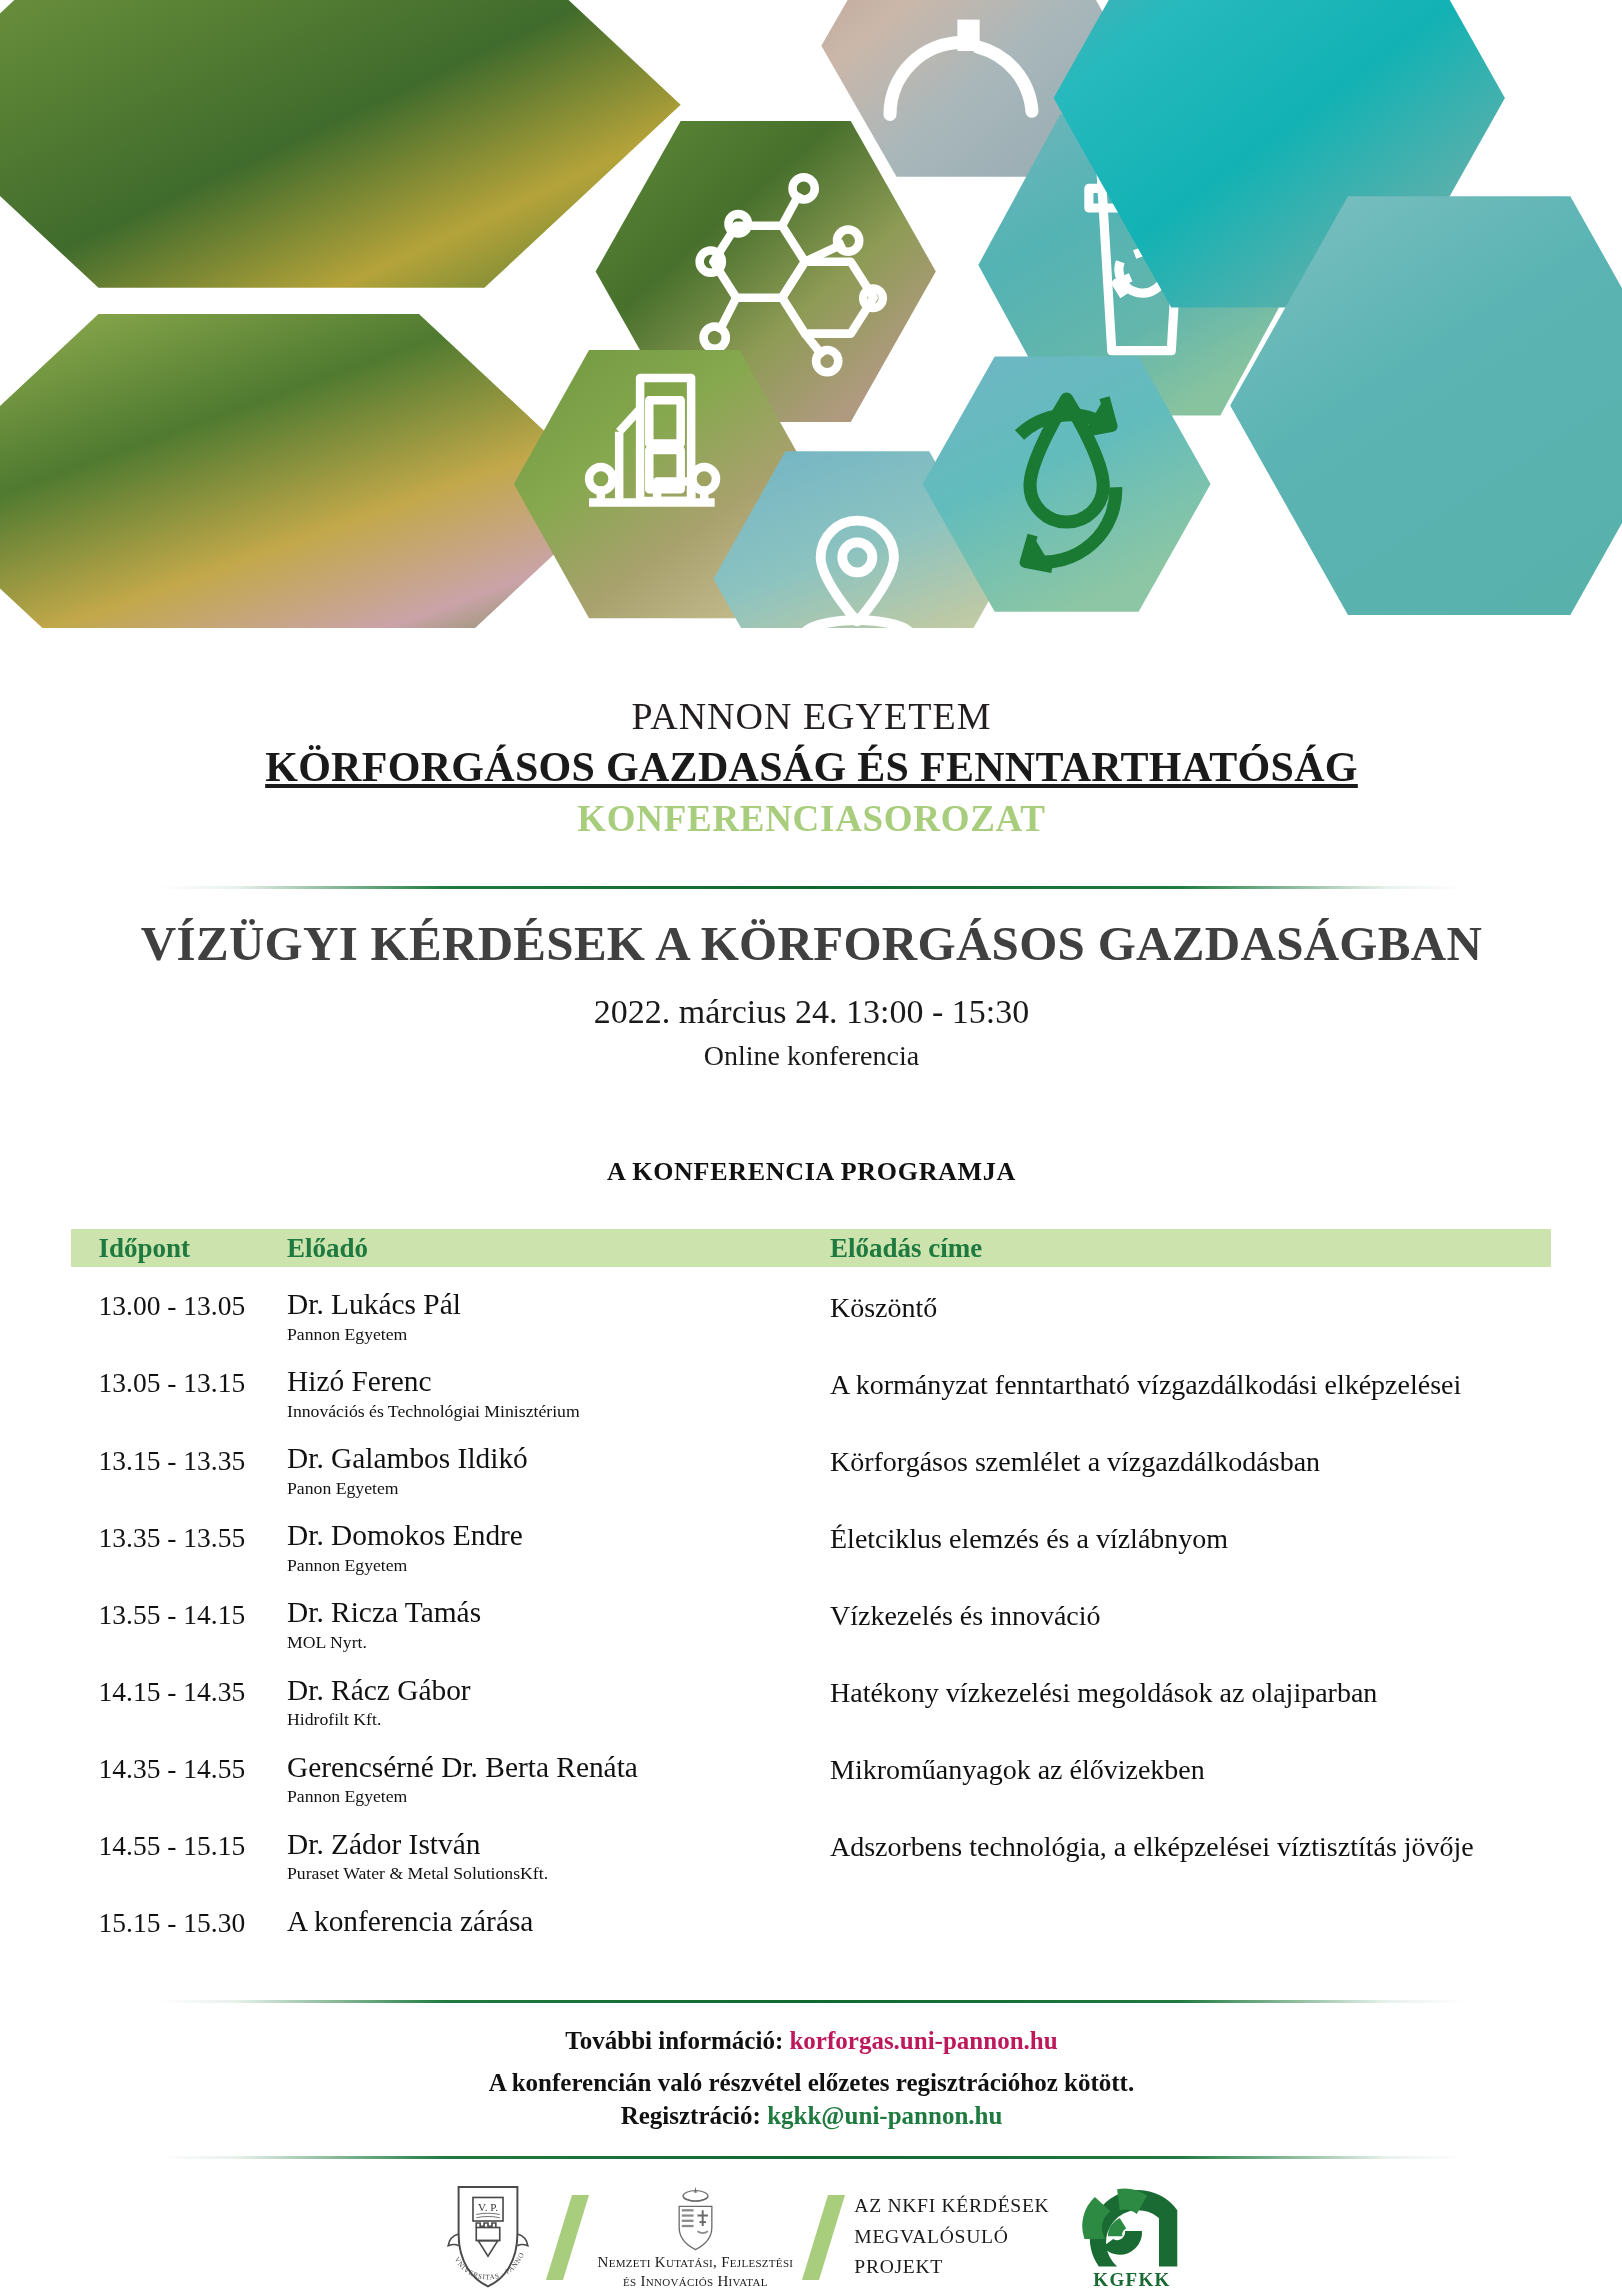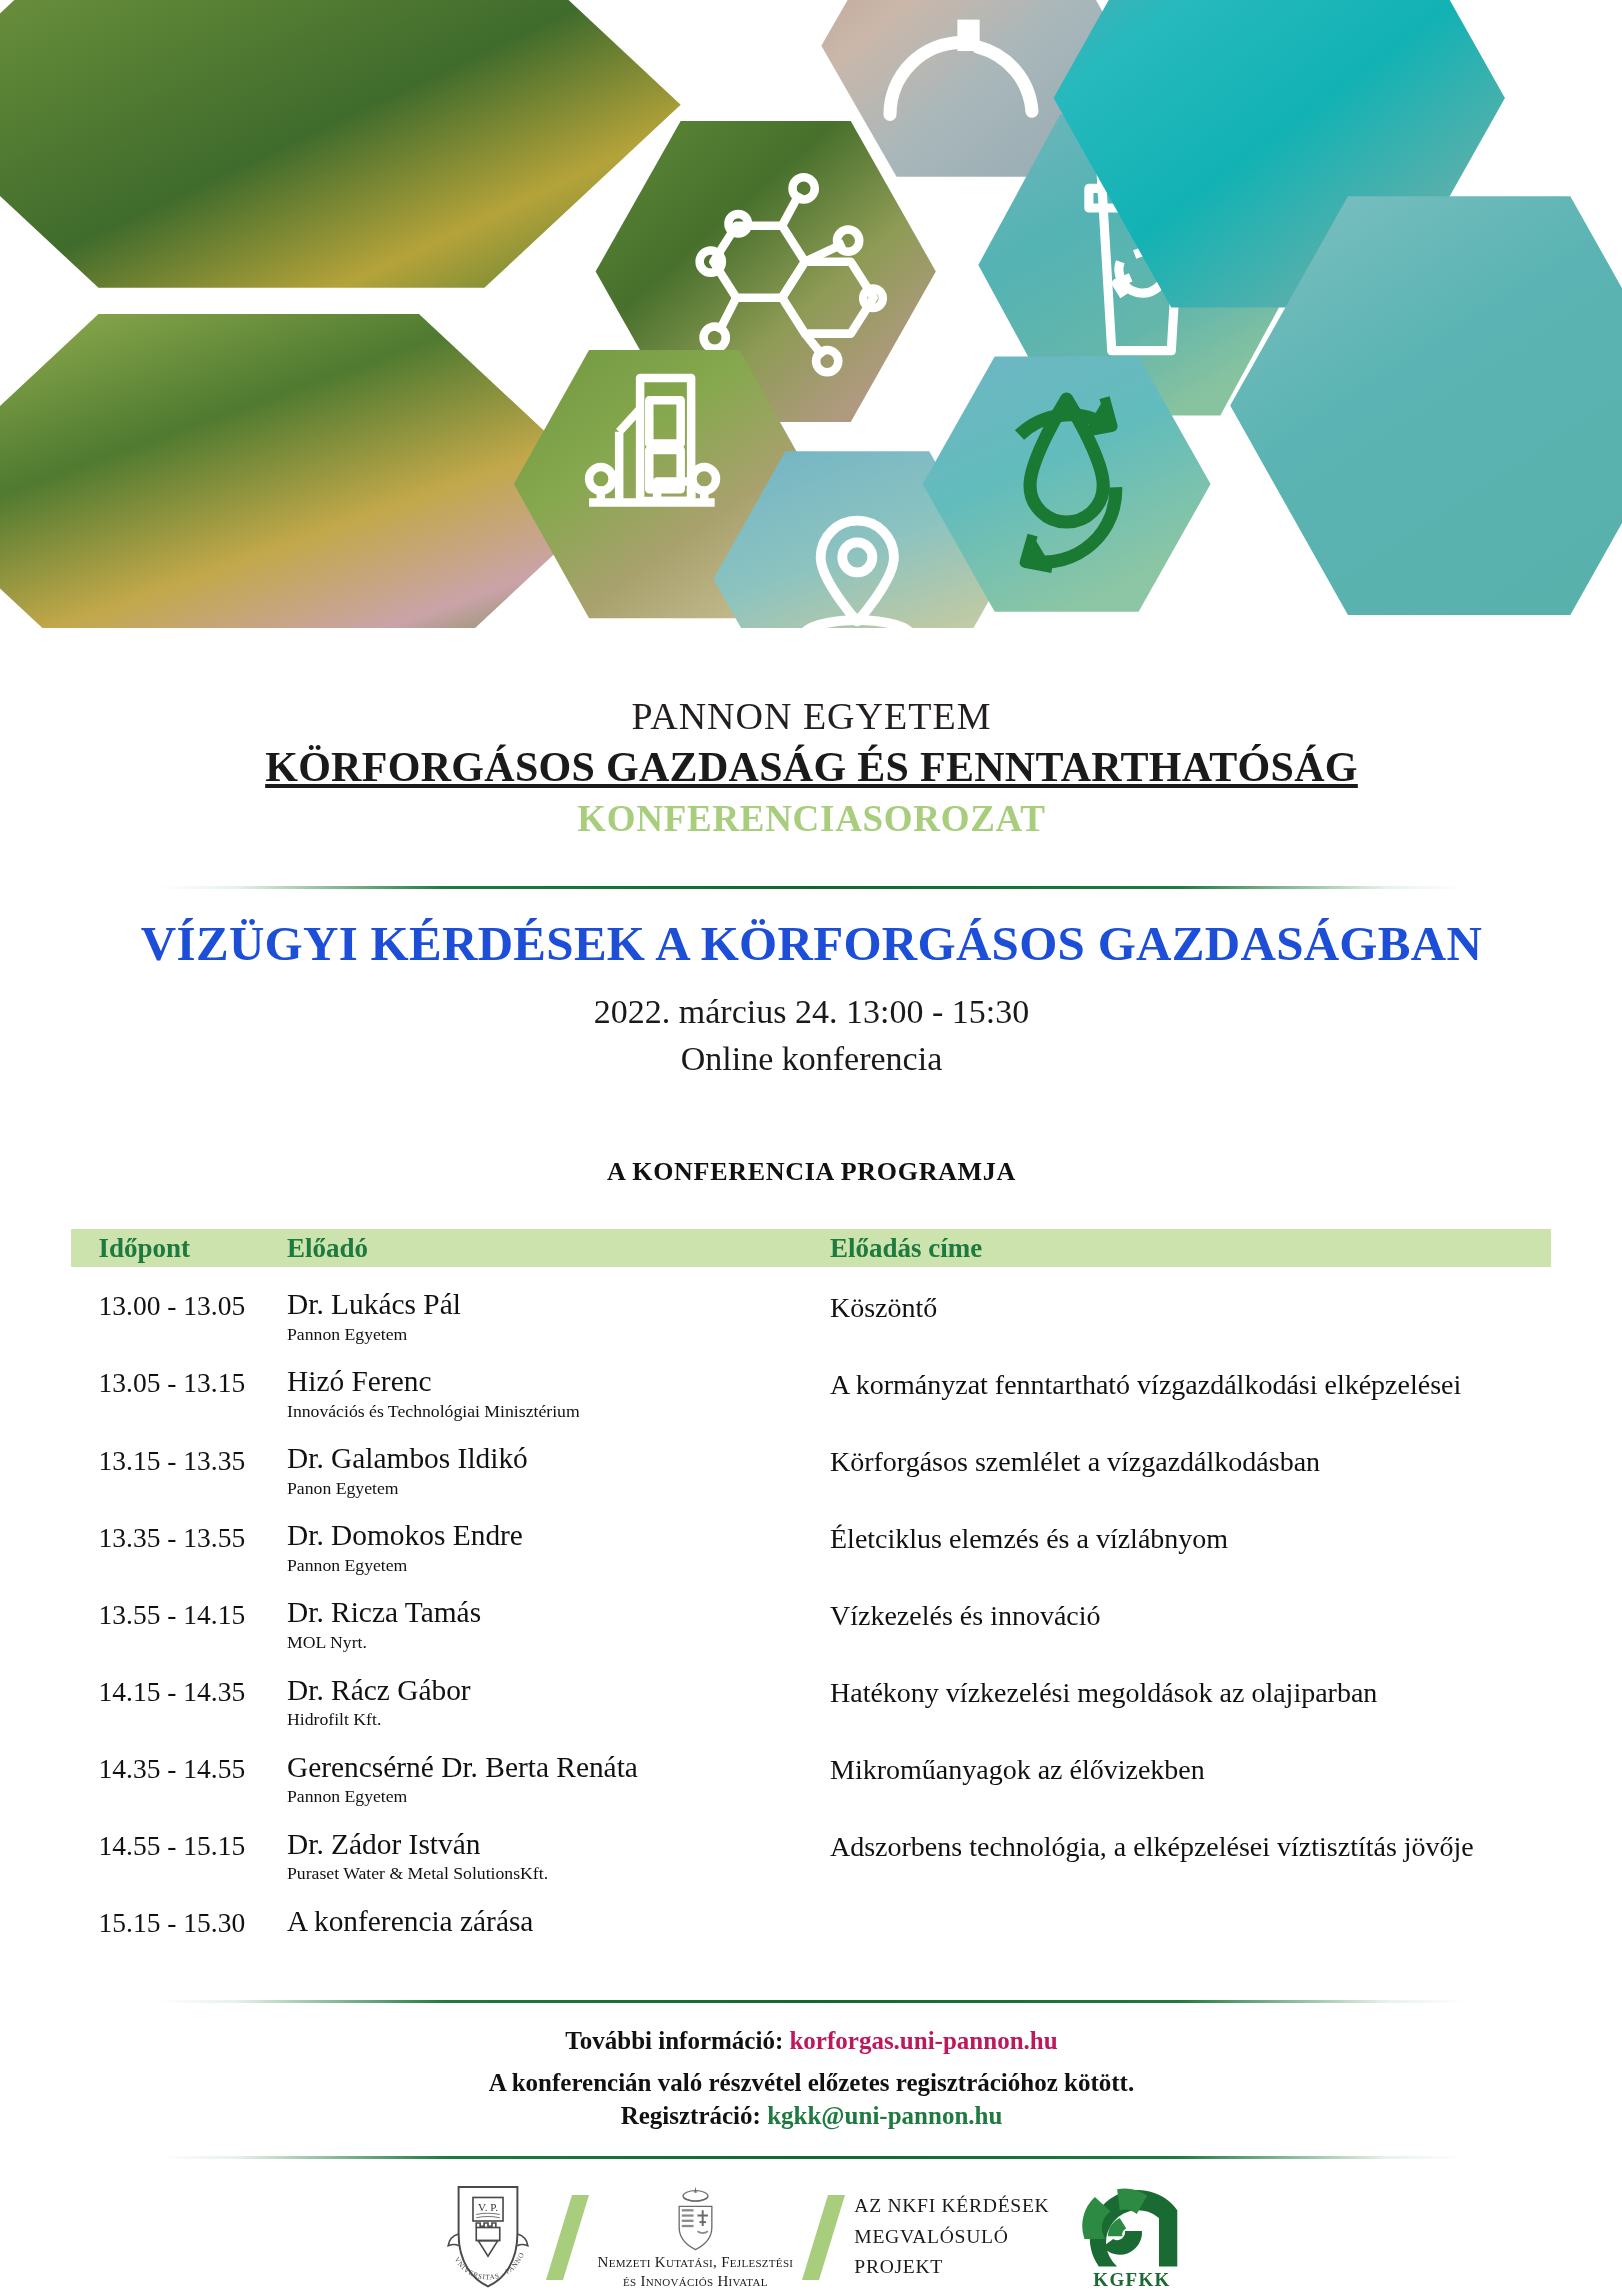--- a/index.html
+++ b/index.html
@@ -18,23 +18,23 @@
   #series-title{top:743px;font-size:42px;font-weight:bold;color:#1a1a1a;letter-spacing:0.3px;text-decoration:underline;}
   #series-sub{top:797px;font-size:37px;font-weight:bold;color:#a8cd7c;letter-spacing:0.7px;}
 
   .divider{position:absolute;left:157px;width:1309px;height:3.3px;
            background:linear-gradient(to right,rgba(255,255,255,0) 0%,rgba(30,122,62,.10) 6%,
                       #1e7a3e 22%,#10682f 50%,#1e7a3e 78%,rgba(30,122,62,.10) 94%,rgba(255,255,255,0) 100%);}
   #div-top{top:886px;}
   #div-foot-top{top:2000px;}
   #div-foot-bottom{top:2156px;}
 
-  #conf-title{top:915px;font-size:49px;font-weight:bold;color:#1d4ed8;letter-spacing:0.3px;}
+  #conf-title{top:915px;font-size:49px;font-weight:bold;color:#404040;letter-spacing:0.3px;}
   #conf-date{top:993px;font-size:34px;color:#1a1a1a;}
-  #conf-mode{top:1040px;font-size:34px;color:#1a1a1a;}
+  #conf-mode{top:1040px;font-size:28px;color:#1a1a1a;}
 
   #program-heading{top:1157px;font-size:26px;font-weight:bold;color:#111;letter-spacing:0.7px;}
 
   
   #program-table{position:absolute;left:71px;top:1229px;width:1480px;}
   #table-head{display:flex;background:#cce3ae;height:38px;align-items:center;}
   #table-head .th{color:#1e7a3e;font-weight:bold;font-size:27px;}
   .c-time{width:216px;padding-left:27.5px;box-sizing:border-box;}
   .c-speaker{width:543px;box-sizing:border-box;}
   .c-title{flex:1;box-sizing:border-box;}

